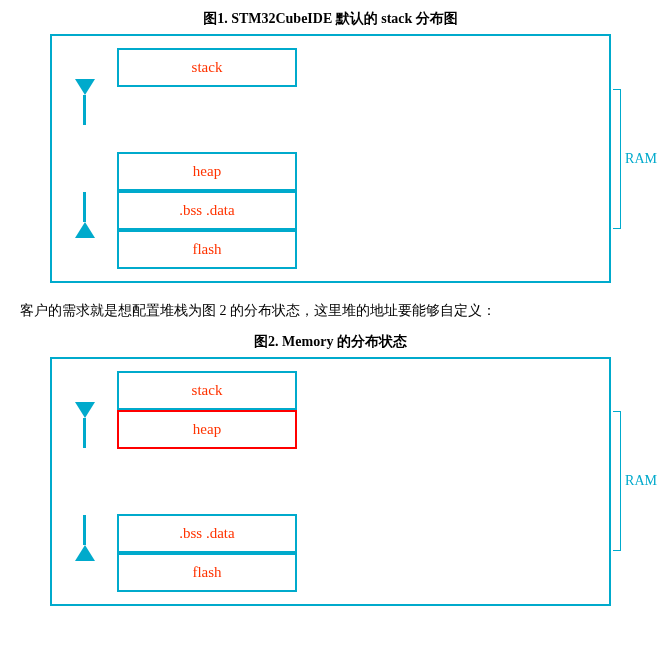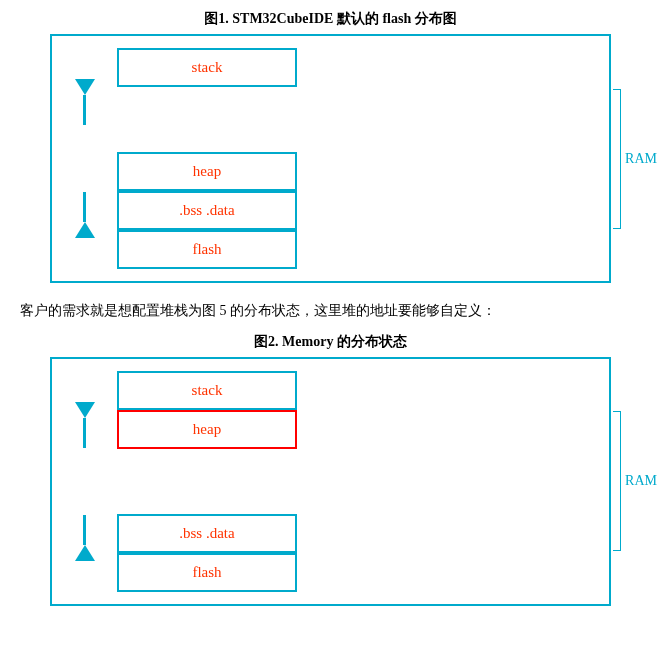--- a/index.html
+++ b/index.html
@@ -22,21 +22,21 @@
     .description-text {
       margin: 14px 0 10px 0;
       font-size: 14px;
       color: #000;
       line-height: 1.6;
     }
   </style>
 </head>
 <body>
 
-<div class="figure-title">图1.      STM32CubeIDE 默认的 flash 分布图</div>
+<div class="figure-title">图1.      STM32CubeIDE 默认的 stack 分布图</div>
 
 <div style="position:relative; margin: 0 30px 10px 30px;">
   <div style="border: 2px solid #00aacc; position:relative; padding: 12px 15px 12px 65px; display:flex; flex-direction:row; align-items:center; min-height: 220px;">
 
     <div style="position:absolute; left:15px; top:0; bottom:0; display:flex; flex-direction:column; justify-content:space-around; align-items:center; width:35px;">
 
       <div style="display:flex;flex-direction:column;align-items:center; margin-top:10px;">
         <div style="width:0;height:0;border-left:10px solid transparent;border-right:10px solid transparent;border-top:16px solid #00aacc;"></div>
         <div style="width:3px;height:30px;background:#00aacc;"></div>
       </div>
@@ -55,21 +55,21 @@
       <div style="border:2px solid #00aacc;text-align:center;padding:9px 0;color:#ff3300;font-size:15px;">flash</div>
     </div>
 
     <div style="position:absolute;right:-48px;top:50%;transform:translateY(-50%);display:flex;flex-direction:row;align-items:center;">
       <div style="height:140px;border-top:1.5px solid #00aacc;border-right:1.5px solid #00aacc;border-bottom:1.5px solid #00aacc;width:8px;"></div>
       <span style="color:#00aacc;font-size:14px;margin-left:4px;">RAM</span>
     </div>
   </div>
 </div>
 
-<div class="description-text" style="margin: 16px 0 10px 0; font-size:14px; line-height:1.7;">客户的需求就是想配置堆栈为图 5 的分布状态，这里堆的地址要能够自定义：</div>
+<div class="description-text" style="margin: 16px 0 10px 0; font-size:14px; line-height:1.7;">客户的需求就是想配置堆栈为图 2 的分布状态，这里堆的地址要能够自定义：</div>
 
 <div class="figure-title">图2.      Memory 的分布状态</div>
 
 <div style="position:relative; margin: 0 30px 10px 30px;">
   <div style="border: 2px solid #00aacc; position:relative; padding: 12px 15px 12px 65px; display:flex; flex-direction:row; align-items:center; min-height: 240px;">
 
     <div style="position:absolute; left:15px; top:0; bottom:0; display:flex; flex-direction:column; justify-content:space-around; align-items:center; width:35px;">
 
       <div style="display:flex;flex-direction:column;align-items:center; margin-top:10px;">
         <div style="width:0;height:0;border-left:10px solid transparent;border-right:10px solid transparent;border-top:16px solid #00aacc;"></div>

